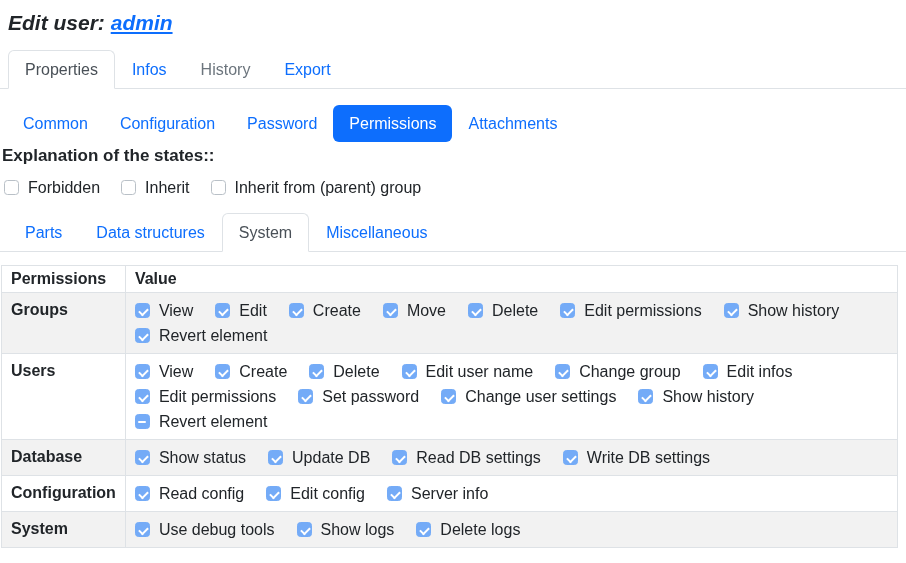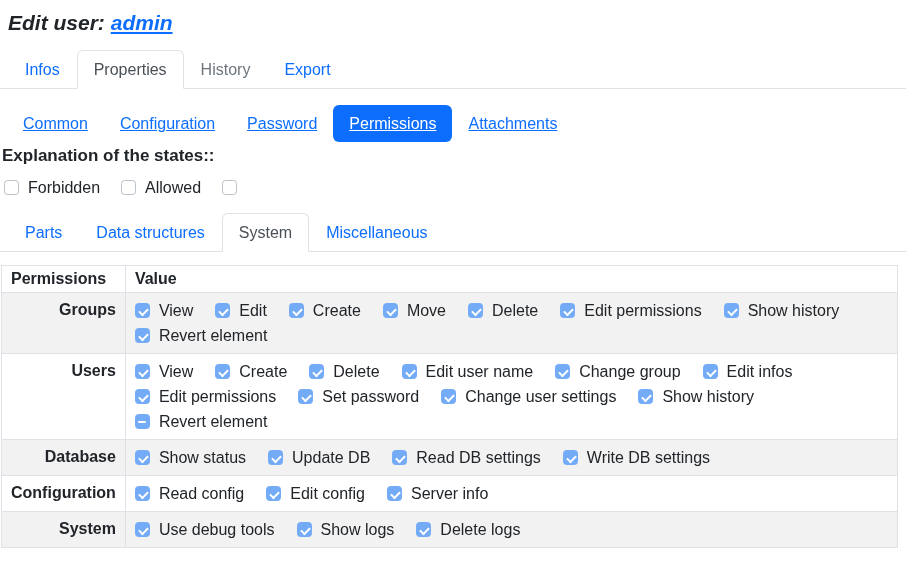--- a/index.html
+++ b/index.html
@@ -24,21 +24,21 @@
   }
   ul.nav-tabs .nav-link { border-radius:6px 6px 0 0; margin-bottom:-1px; }
   ul.nav-tabs .nav-link.active {
     color:#495057; background:#fff;
     border-color:var(--border) var(--border) #fff var(--border);
   }
   .nav-link.disabled { color:var(--disabled_text); cursor:default; }
 
   
   ul.nav-pills { margin-top:16px; padding-left:7px; }
-  ul.nav-pills .nav-link { border:none; border-radius:6px;text-decoration:underline; }
+  ul.nav-pills .nav-link { border:none; border-radius:6px; }
   ul.nav-pills .nav-link.active { background:var(--accent); color:#fff; }
 
   
   .expl-heading { margin:4px 0 0 2px; font-size:17px; font-weight:bold; }
   .legend { display:flex; column-gap:21px; margin:9px 0 0 4px; align-items:center; }
 
   
   .cb { position:relative; display:inline-block; width:15px; height:15px;
         border-radius:3.5px; flex:none; }
   .cb.unchecked { background:#fff; border:1px solid #b9c0c7; }
@@ -56,40 +56,40 @@
   ul.perm-tabs { margin-top:13px; }
 
   
   table.perm-table {
     border-collapse:collapse; width:calc(100% - 9px);
     margin:13px 0 0 1px; font-size:16px;
   }
   table.perm-table, .perm-table th, .perm-table td { border:1px solid var(--border); }
   .perm-table thead th { padding:4px 9px; text-align:left; font-weight:bold; background:#fff; }
   .perm-table tbody th {
-    width:112px; padding:8px 9px; text-align:right; vertical-align:top; font-weight:bold;
+    width:112px; padding:8px 9px; text-align:left; vertical-align:top; font-weight:bold;
   }
   .perm-table tbody td { padding:5px 9px; vertical-align:top; }
   .perm-table tbody tr:nth-child(odd) { background:var(--row_stripe); }
   .items { display:flex; flex-wrap:wrap; column-gap:22px; align-items:center; }
   .items .break { flex-basis:100%; height:0; }
   .cb-item { display:inline-flex; align-items:center; gap:9px; padding:2px 0;
              line-height:21px; cursor:pointer; }
 </style>
 </head>
 <body>
 
 <h4 class="page-title"><span>Edit user:</span> <a>admin</a></h4>
 
 <ul class="nav nav-tabs" id="main-tabs">
     <li class="nav-item">
+      <button class="nav-link active">Properties</button>
+    </li>
+    <li class="nav-item">
       <button class="nav-link">Infos</button>
-    </li>
-    <li class="nav-item">
-      <button class="nav-link active">Properties</button>
     </li>
     <li class="nav-item">
       <button class="nav-link disabled">History</button>
     </li>
     <li class="nav-item">
       <button class="nav-link">Export</button>
     </li>
   </ul>
 
 <ul class="nav nav-pills" id="sub-tabs">
@@ -112,24 +112,25 @@
 
 <div class="expl-heading">Explanation of the states::</div>
 
 <div class="legend" id="legend">
     <label class="cb-item">
       <span class="cb unchecked"></span>
       <span class="lbl">Forbidden</span>
     </label>
     <label class="cb-item">
       <span class="cb unchecked"></span>
-      <span class="lbl">Allowed</span>
+      <span class="lbl">Inherit</span>
     </label>
     <label class="cb-item">
       <span class="cb unchecked"></span>
+      <span class="lbl">Inherit from (parent) group</span>
     </label>
   </div>
 
 <ul class="nav nav-tabs perm-tabs" id="perm-tabs">
     <li class="nav-item">
       <button class="nav-link">Parts</button>
     </li>
     <li class="nav-item">
       <button class="nav-link">Data structures</button>
     </li>

